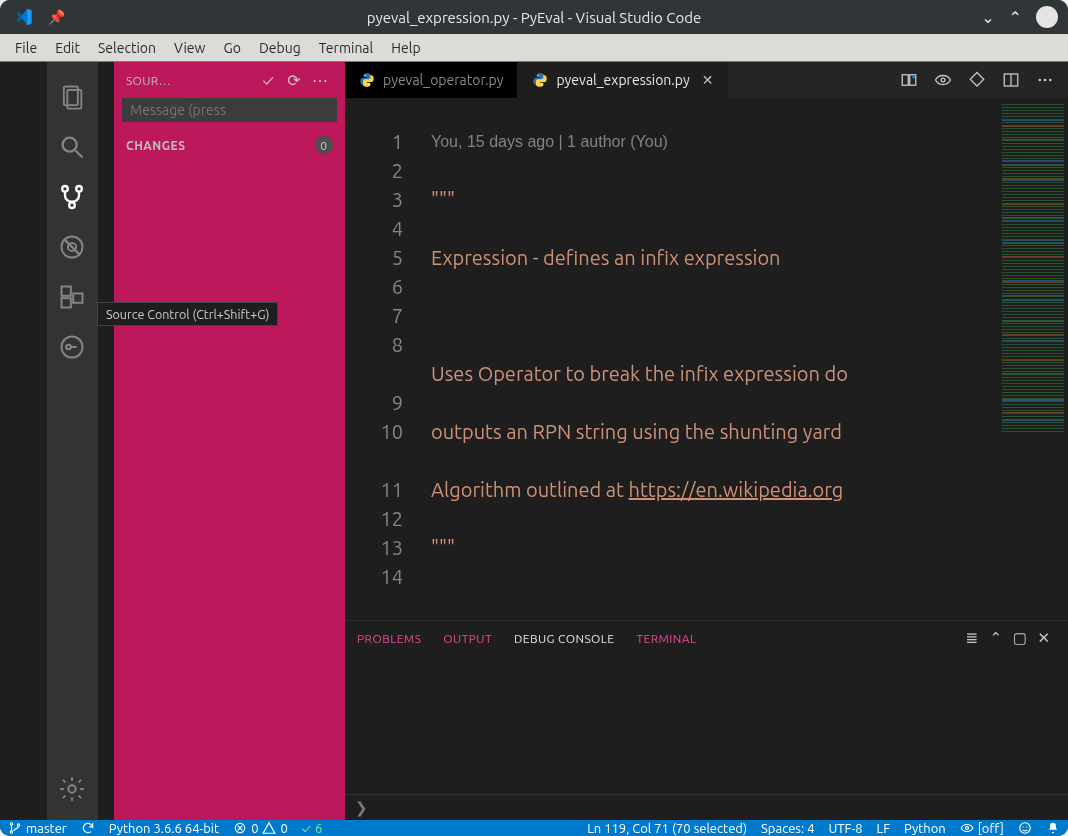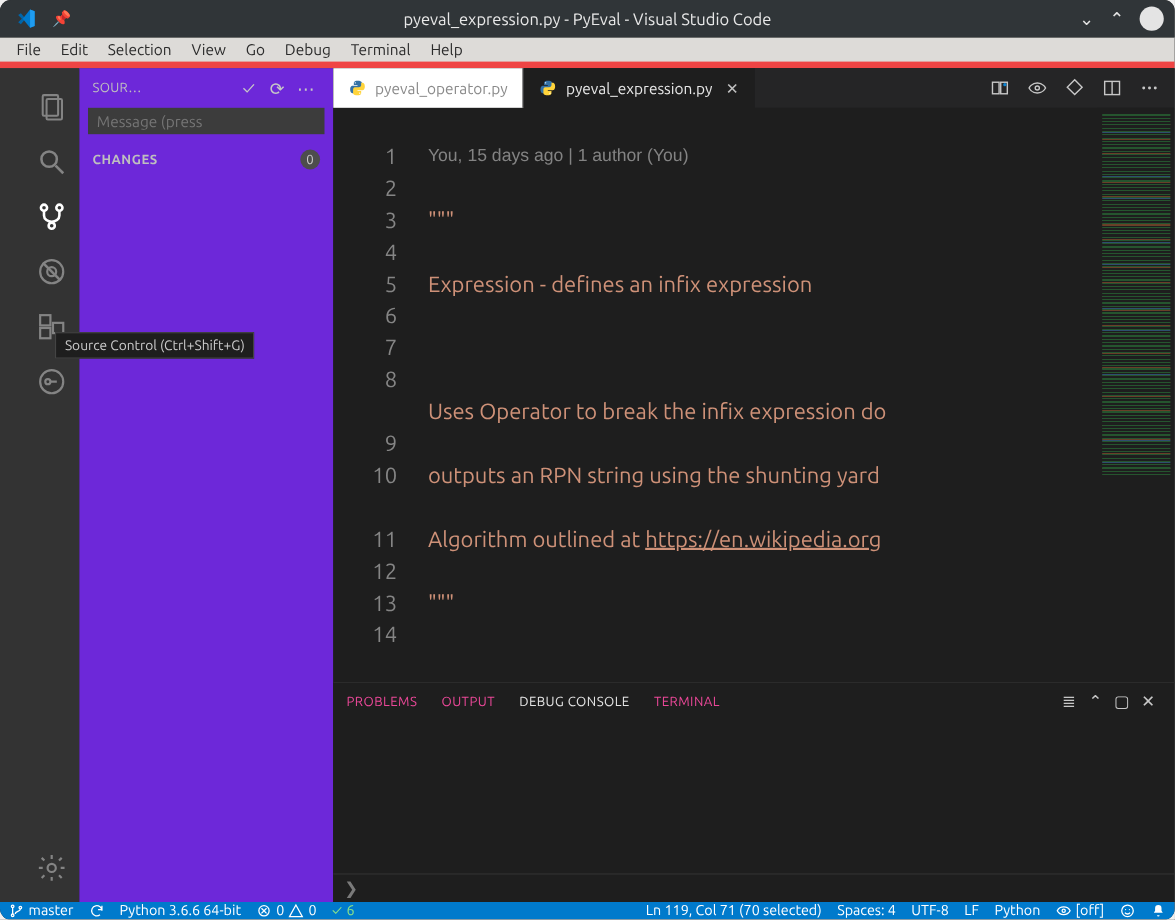--- a/index.html
+++ b/index.html
@@ -5,39 +5,39 @@
 * { margin:0; padding:0; box-sizing:border-box; font-family:"Segoe UI",Ubuntu,Arial,sans-serif; }
 html,body { width:1068px; height:836px; background:#f0f0f0; overflow:hidden; }
 .window { width:1068px; height:836px; display:flex; flex-direction:column; background:#1e1e1e; border-radius:10px; overflow:hidden; }
 .titlebar { height:34px; background:#303538; display:flex; align-items:center; color:#e8e8e8; font-size:15px; position:relative; }
 .titlebar .logo { width:20px; height:20px; margin-left:14px; }
 .titlebar .pin { margin-left:14px; color:#cfcfcf; font-size:14px; }
 .titlebar .title { position:absolute; left:0; right:0; text-align:center; pointer-events:none; }
 .titlebar .win-ctrls { margin-left:auto; display:flex; align-items:center; gap:14px; padding-right:10px; }
 .titlebar .win-ctrls span { color:#e4e4e4; font-size:16px; cursor:pointer; }
 .titlebar .close { width:22px; height:22px; border-radius:50%; background:#e4e4e4; color:#303538; display:flex; align-items:center; justify-content:center; font-weight:bold; font-size:14px; }
-.menubar { height:28px; background:#dddbd8; display:flex; align-items:center; padding:0 6px; border-bottom:6px solid #ef4444; font-size:14px; color:#2b2b2b; }
+.menubar { height:28px; background:#dddbd8; display:flex; align-items:center; padding:0 6px; border-bottom:1px solid #ef4444; font-size:14px; color:#2b2b2b; }
 .menubar span { padding:0 9px; cursor:pointer; }
 .body { flex:1; display:flex; min-height:0; }
-.activitybar { width:72px; background:#333333; display:flex; flex-direction:column; align-items:flex-end; padding-top:10px; position:relative; }
+.activitybar { width:51px; background:#333333; display:flex; flex-direction:column; align-items:flex-start; padding-top:10px; position:relative;margin-left:47px; }
 .activitybar .act { width:50px; height:50px; display:flex; align-items:center; justify-content:center; color:#848484; cursor:pointer; position:relative; }
 .activitybar .act.active { color:#ffffff; }
 .activitybar .act svg { width:28px; height:28px; }
 .activitybar .bottom { position:absolute; bottom:6px; }
 .act-tooltip { position:absolute; left:50px; top:240px; background:#1e1e1e; color:#ccc; font-size:12.5px; padding:4px 8px; border:1px solid #444; white-space:nowrap; z-index:50; }
-.sidebar { width:231px; background:#6d28d9; color:#ccc; display:flex; flex-direction:column; }
+.sidebar { width:231px; background:#be185d; color:#ccc; display:flex; flex-direction:column;margin-left:16px; }
 .sidebar-head { height:36px; display:flex; align-items:center; padding:0 12px; font-size:12px; color:#bfbfbf; }
 .sidebar-head .label { flex:1; letter-spacing:.3px; overflow:hidden; white-space:nowrap; text-overflow:ellipsis; }
 .sidebar-head .icon { width:26px; text-align:center; color:#c7c7c7; font-size:16px; cursor:pointer; }
 .scm-msg { margin:0 8px 10px 8px; height:24px; background:#3c3c3c; color:#9a9a9a; font-size:14px; display:flex; align-items:center; padding:0 8px; border:none; outline:none; }
 .scm-changes { padding:4px 12px; display:flex; align-items:center; font-size:12px; font-weight:bold; color:#bfbfbf; letter-spacing:.5px; }
 .scm-changes .count { margin-left:auto; background:#4d4d4d; color:#ccc; min-width:18px; height:18px; border-radius:10px; display:flex; align-items:center; justify-content:center; font-size:12px; font-weight:normal; }
 .main { flex:1; display:flex; flex-direction:column; min-width:0; background:#1e1e1e; }
 .tabbar { height:36px; background:#252526; display:flex; align-items:stretch; }
-.tab { display:flex; align-items:center; padding:0 14px; font-size:14px; color:#8a8a8a; background:#ffffff; border-right:1px solid #1e1e1e; cursor:pointer; gap:8px; }
+.tab { display:flex; align-items:center; padding:0 14px; font-size:14px; color:#8a8a8a; background:#000000; border-right:1px solid #1e1e1e; cursor:pointer; gap:8px; }
 .tab.active { background:#1e1e1e; color:#e8e8e8; }
 .tab .py-icon { width:16px; height:16px; }
 .tab .close { color:#c0c0c0; font-size:14px; margin-left:4px; }
 .tab-actions { margin-left:auto; display:flex; align-items:center; gap:16px; padding:0 14px; }
 .tab-actions svg { width:18px; height:18px; color:#c7c7c7; cursor:pointer; }
 .editor-wrap { flex:1; display:flex; position:relative; min-height:0; }
 .editor { flex:1; overflow:hidden; position:relative; font-family:"Consolas","Menlo","DejaVu Sans Mono",monospace; font-size:20px; line-height:29px; }
 .gutter { position:absolute; left:0; top:0; bottom:0; width:76px; text-align:right; color:#858585; padding-right:18px; }
 .lines { position:absolute; left:86px; right:0; top:0; white-space:pre; color:#d4d4d4; }
 .codelens { color:#838383; font-size:16px; line-height:29px; font-family:"Segoe UI",Arial,sans-serif; }

